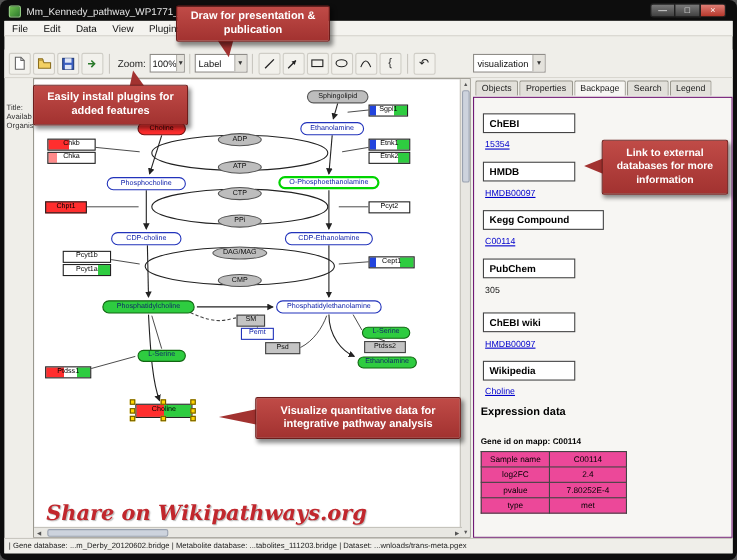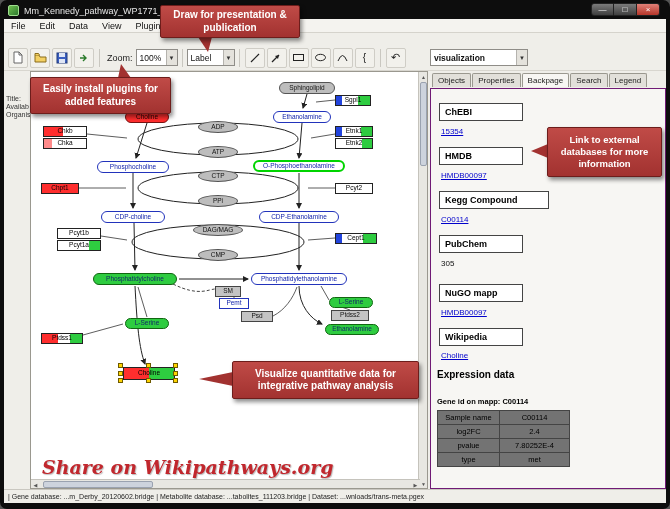--- a/index.html
+++ b/index.html
@@ -62,21 +62,21 @@
   .tab{font-size:8px;color:#222;padding:2px 5px;background:#e2e0da;border:1px solid #9a988f;border-bottom:none;margin-right:1px;border-radius:2px 2px 0 0;}
   .tab.active{background:#f7f6f3;font-weight:normal;}
   .sidecontent{position:absolute;left:0;top:17px;width:236px;height:401px;background:#f7f6f3;border:1px solid #701a75;overflow:hidden;}
   .bpbox{position:absolute;left:8px;border:1px solid #444;background:#fff;font-weight:bold;font-size:9px;color:#000;
          padding:3px 5px;width:84px;}
   .bpbox.wide{width:110px;}
   .bplink{position:absolute;left:10px;font-size:8px;color:#0000cc;text-decoration:underline;}
   .bpval{position:absolute;left:10px;font-size:8px;color:#111;}
   .bphead{position:absolute;left:6px;font-size:10px;font-weight:bold;color:#000;}
   .bpgene{position:absolute;left:6px;font-size:7.5px;font-weight:bold;color:#000;}
-  table.expr{position:absolute;left:6px;border-collapse:collapse;background:#737373;}
+  table.expr{position:absolute;left:6px;border-collapse:collapse;background:#ec4899;}
   table.expr td{border:1px solid #444;font-size:7.5px;color:#000;padding:2px 4px;text-align:center;height:11px;}
   table.expr td.c1{width:62px;}
   table.expr td.c2{width:70px;}
   
   .statusbar{position:absolute;left:0;top:470px;width:100%;height:14px;background:#efeee9;border-top:1px solid #c9c7c0;
              font-size:7px;color:#222;display:flex;align-items:center;padding-left:4px;white-space:nowrap;overflow:hidden;}
   
   .callout{position:absolute;background:linear-gradient(#c04b47,#a23230);border:1px solid #6d1d1b;color:#fff;
            font-weight:bold;font-size:10px;text-align:center;padding:4px 6px;border-radius:2px;
            box-shadow:2px 3px 4px rgba(0,0,0,.45);z-index:40;display:flex;align-items:center;justify-content:center;line-height:1.25;}
@@ -139,21 +139,21 @@
       </span>
       <span class="tbtn">
         <span>
             <svg width="12" height="12">
               <path d="M2,6 h6 M5,3 l3,3 l-3,3" fill="none" stroke="#2a7a2a" stroke-width="1.4"></path>
             </svg>
           </span>
       </span>
       <span class="tsep"></span>
       <span class="tlabel">Zoom:</span>
-      <span class="combo" style="width:42px;justify-content:center;">
+      <span class="combo" style="width:32px;justify-content:center;">
         <span>100%</span>
         <span class="arr">▼</span>
       </span>
       <span class="tsep"></span>
       <span class="combo" style="width:48px;">
         <span>Label</span>
         <span class="arr">▼</span>
       </span>
       <span class="tsep"></span>
       <span class="tbtn">
@@ -192,21 +192,21 @@
             </svg>
           </span>
       </span>
       <span class="tbtn">
         <span style="font-size:10px;color:#222;">{</span>
       </span>
       <span class="tsep"></span>
       <span class="tbtn">
         <span style="font-size:11px;color:#222;">↶</span>
       </span>
-      <span class="combo" style="position:absolute;left:426px;top:4px;width:98px;font-weight:bold;">
+      <span class="combo" style="position:absolute;left:426px;top:4px;width:66px;">
         <span>visualization</span>
         <span class="arr">▼</span>
       </span>
     </div>
 
     <div class="main">
 
       <div class="infopanel">
         <div style="margin-top:24px;">Title:</div>
         <div>Availab</div>
@@ -323,21 +323,21 @@
         </div>
         <div class="sidecontent">
           <div class="bpbox" style="top:14px;">ChEBI</div>
           <a class="bplink" style="top:38px;">15354</a>
           <div class="bpbox" style="top:58px;">HMDB</div>
           <a class="bplink" style="top:82px;">HMDB00097</a>
           <div class="bpbox wide" style="top:102px;">Kegg Compound</div>
           <a class="bplink" style="top:126px;">C00114</a>
           <div class="bpbox" style="top:146px;">PubChem</div>
           <span class="bpval" style="top:170px;">305</span>
-          <div class="bpbox" style="top:195px;">NuGO mapp</div>
+          <div class="bpbox" style="top:195px;">ChEBI wiki</div>
           <a class="bplink" style="top:219px;">HMDB00097</a>
           <div class="bpbox" style="top:239px;">Wikipedia</div>
           <a class="bplink" style="top:262px;">Choline</a>
           <div class="bphead" style="top:280px;">Expression data</div>
           <div class="bpgene" style="top:308px;">Gene id on mapp: C00114</div>
           <table class="expr" style="top:321px;">
             <tbody>
                 <tr>
               <td class="c1">Sample name</td>
               <td class="c2">C00114</td>

